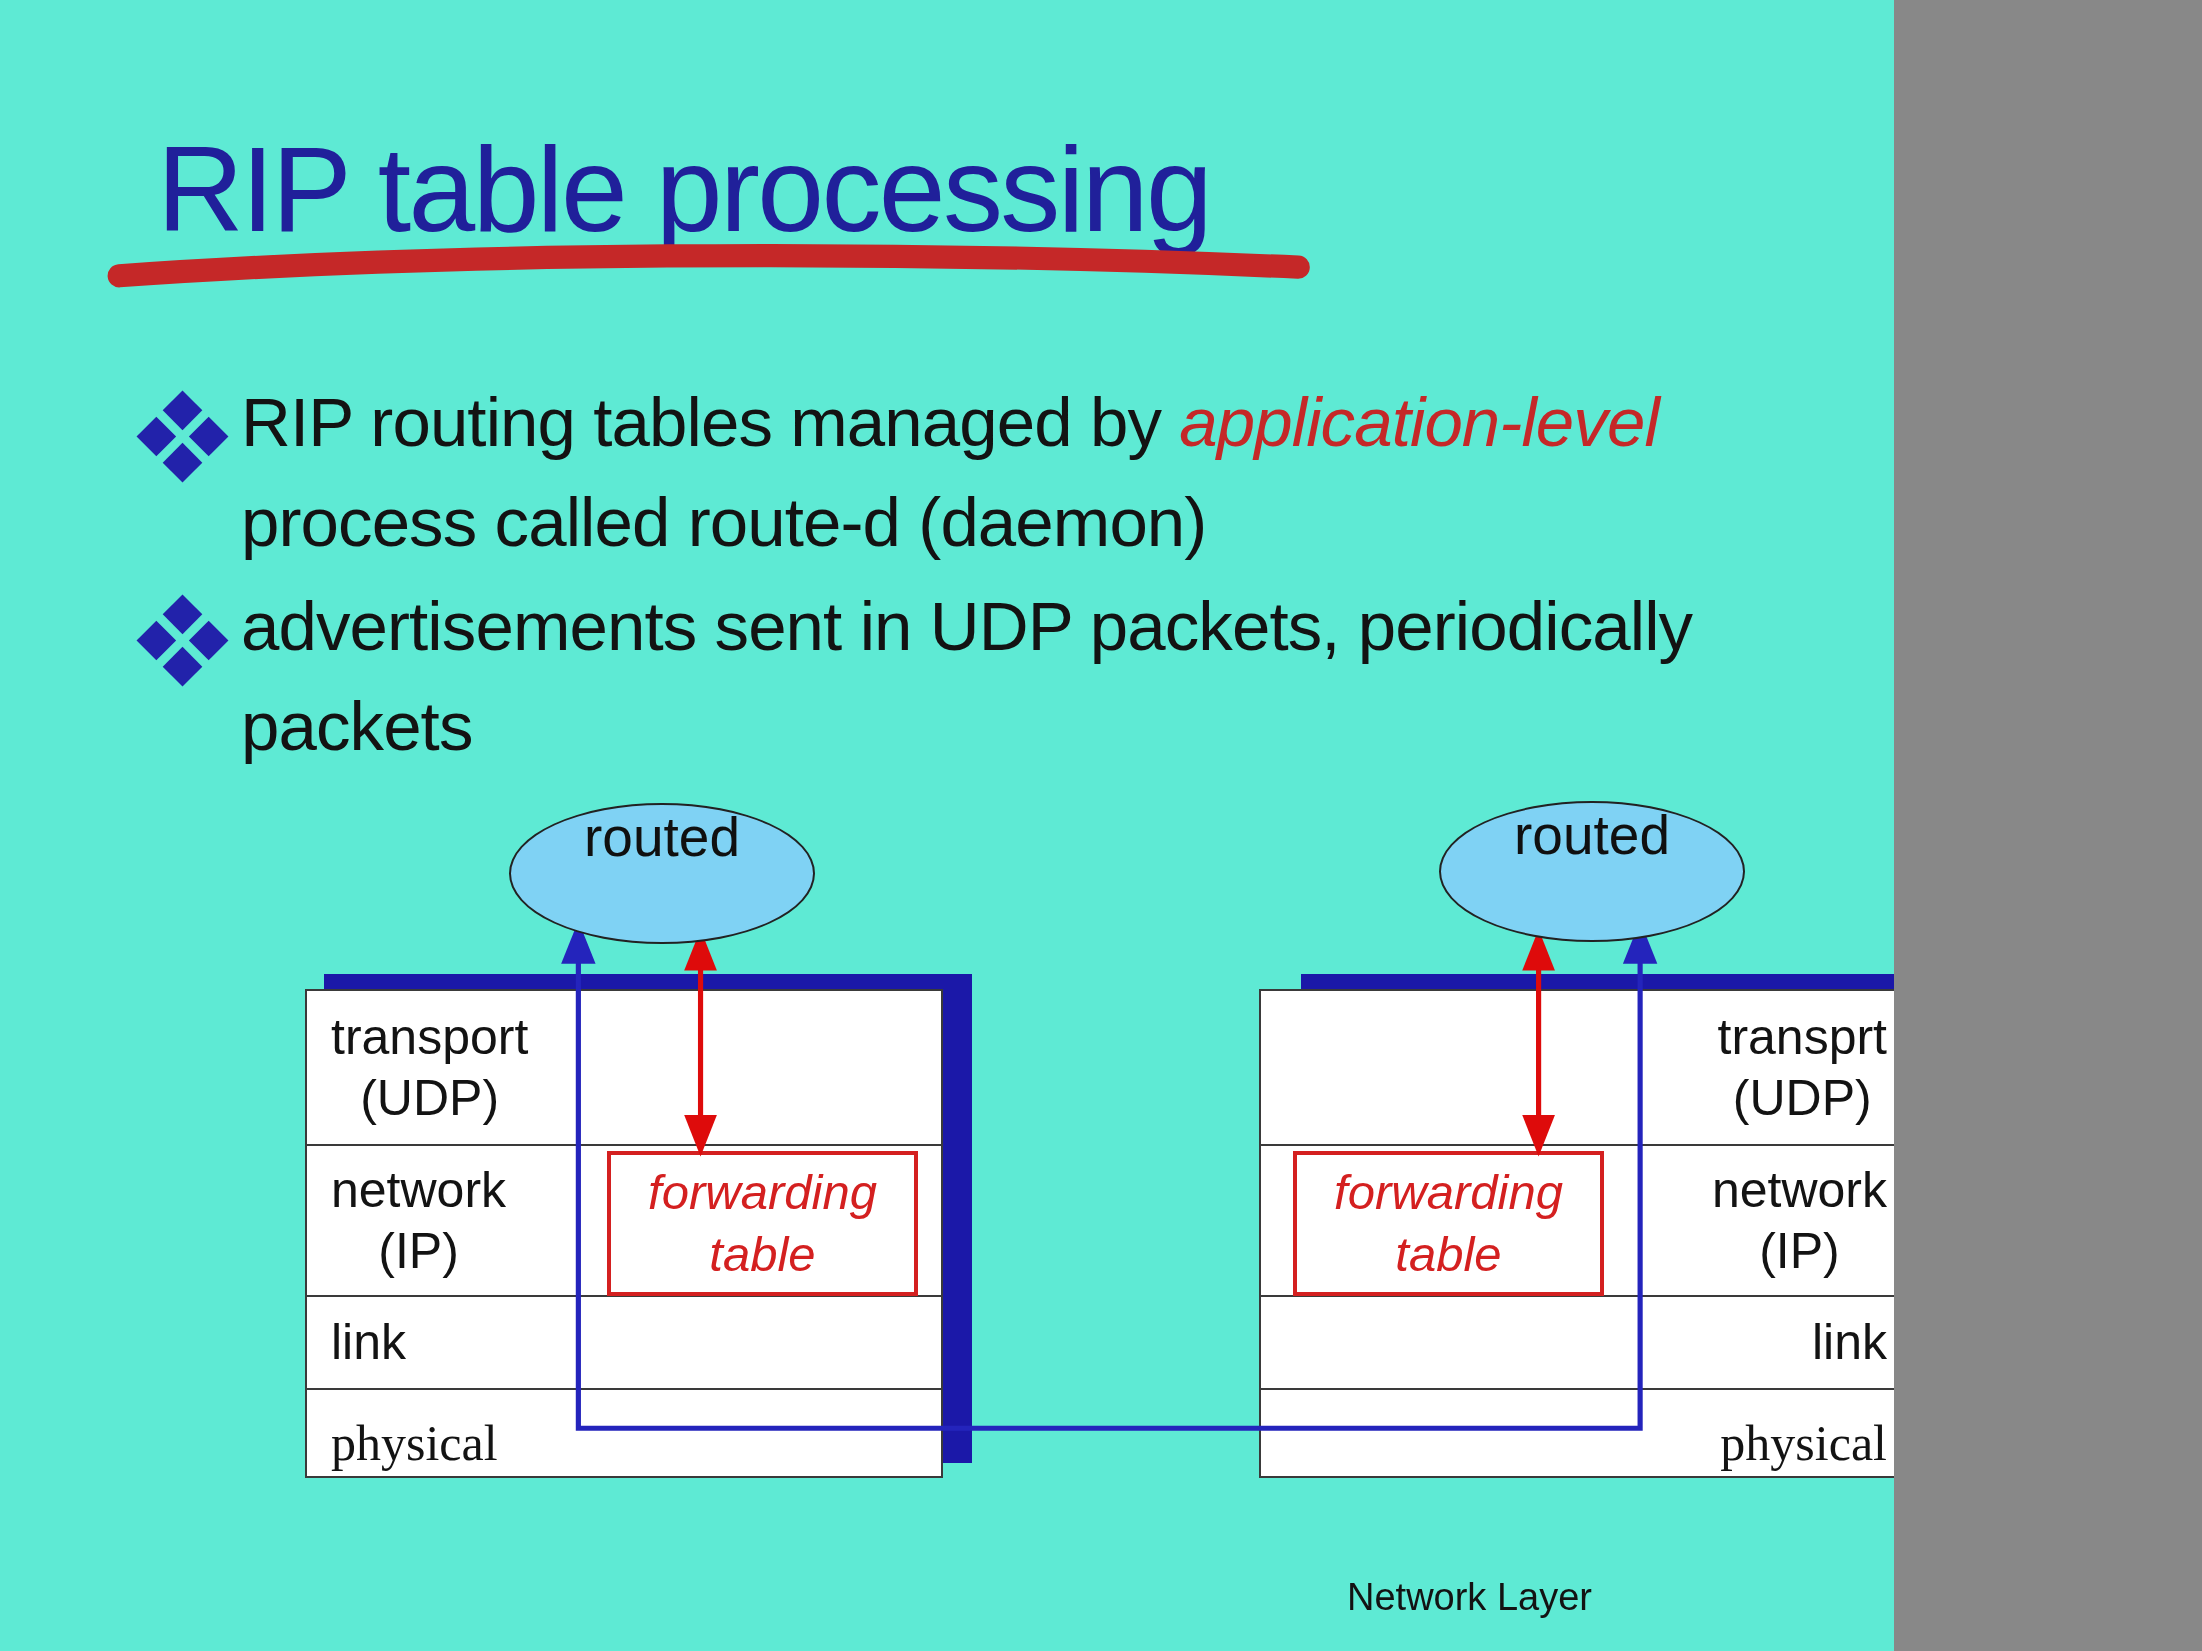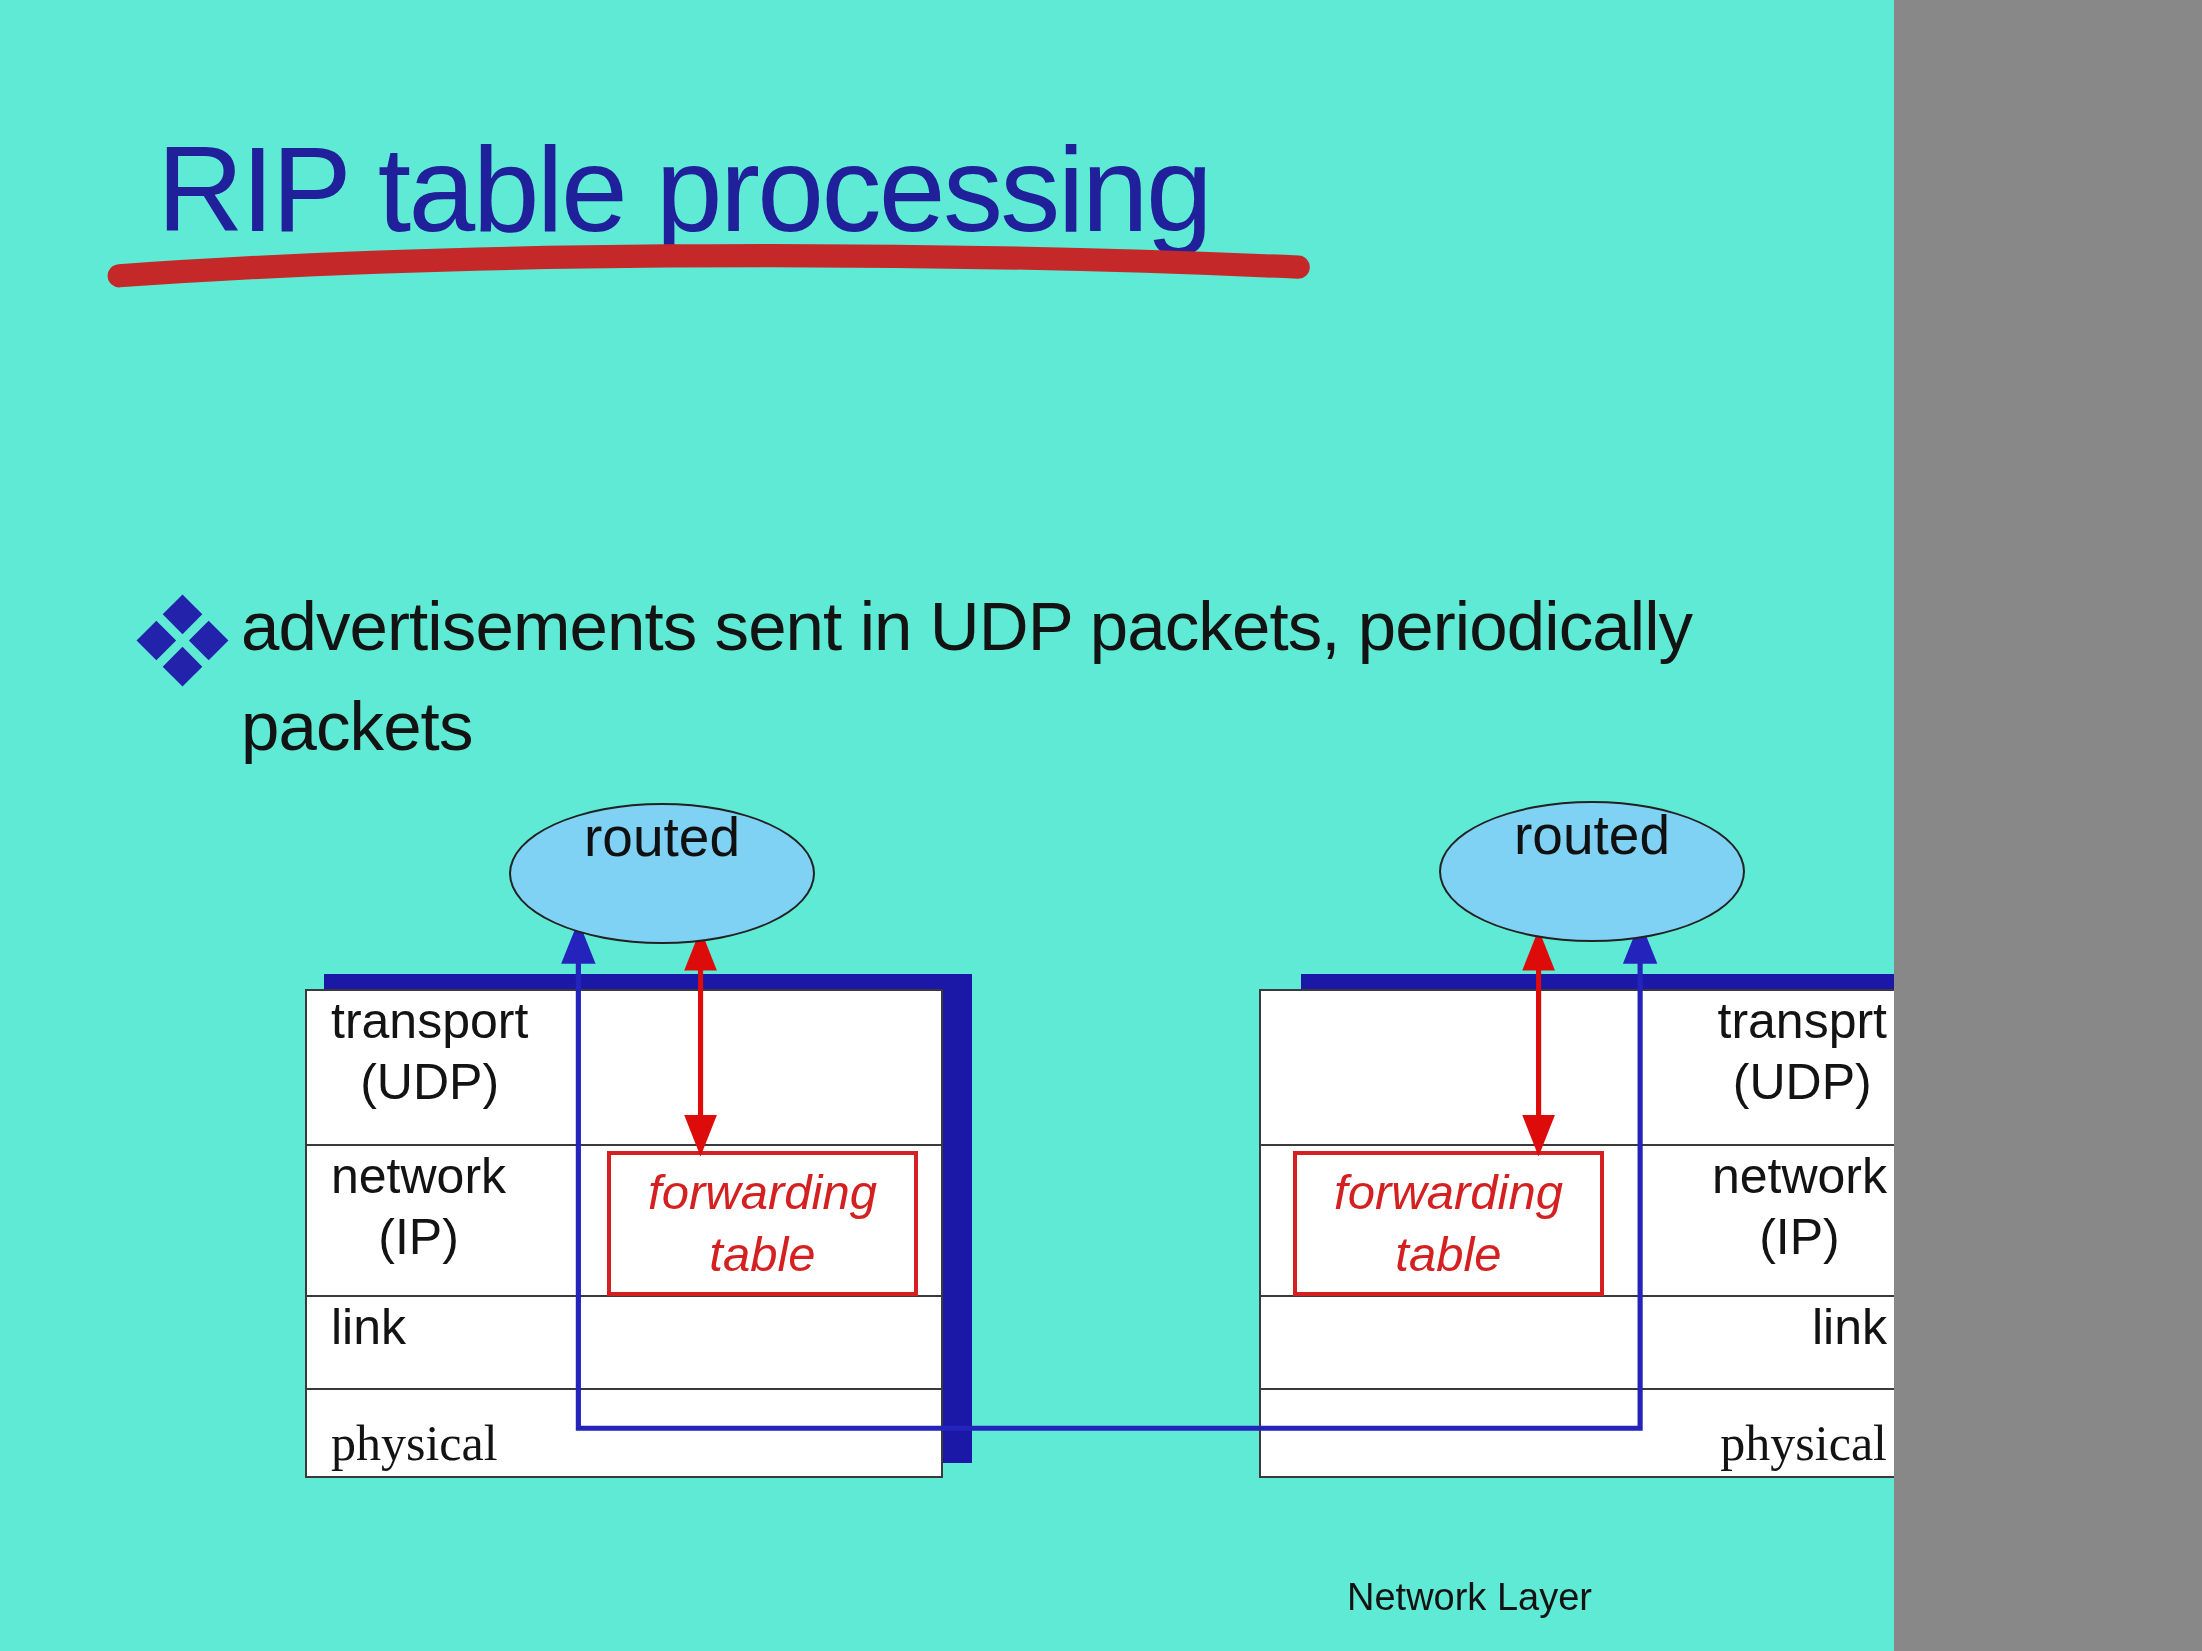--- a/index.html
+++ b/index.html
@@ -36,21 +36,21 @@
   .shadow-right{left:1301px; top:974px; width:661px; height:489px;}
   
   .ptable{
     position:absolute; top:989px; height:489px; box-sizing:border-box;
     background:#ffffff; border:2.6px solid var(--table-border,#3A3A3A);
     display:flex; flex-direction:column;
   }
   .ptable-left {left:305px;  width:638px;}
   .ptable-right{left:1259px; width:654px;}
   .prow{
-    box-sizing:border-box; display:flex; align-items:flex-start;
+    box-sizing:border-box; display:flex; align-items:center;
     font-size:50px; color:var(--body-text,#131313);
   }
   .prow+.prow{border-top:2.6px solid var(--table-border,#3A3A3A);}
   .row-transport{height:153px;} .row-network{height:151px;}
   .row-link{height:93px;} .row-physical{flex:1; align-items:flex-end; padding-bottom:2px;font-family:Liberation Serif, serif;}
   .ptable-left  .prow{justify-content:flex-start;}
   .ptable-right .prow{justify-content:flex-end;}
   .plabel{display:inline-block; text-align:center; line-height:1.22;}
   .ptable-left  .plabel{margin-left:24px;}
   .ptable-right .plabel{margin-right:24px;}
@@ -87,20 +87,36 @@
 <body>
 
 <div class="slide">
 
   <h1 class="title">RIP table processing</h1>
 
   <svg class="underline-svg" viewBox="0 0 1420 80">
     <path d="M 20 38 C 380 12, 900 6, 1390 28" class="red-line" style="stroke:var(--accent-red,#C52828);stroke-width:27;stroke-linecap:round;fill:none;"></path>
   </svg>
 
+  <div class="bullet bullet-1">
+    <span class="diamond4">
+        <i></i>
+        <i></i>
+        <i></i>
+        <i></i>
+      </span>
+    <div class="btext">
+      <div class="bline">
+        <span>RIP routing tables managed by </span><span class="accent">application-level</span>
+      </div>
+      <div class="bline">
+        <span>process called route-d (daemon)</span>
+      </div>
+    </div>
+  </div>
 
   <div class="bullet bullet-2">
     <span class="diamond4">
         <i></i>
         <i></i>
         <i></i>
         <i></i>
       </span>
     <div class="btext">
       <div class="bline">

